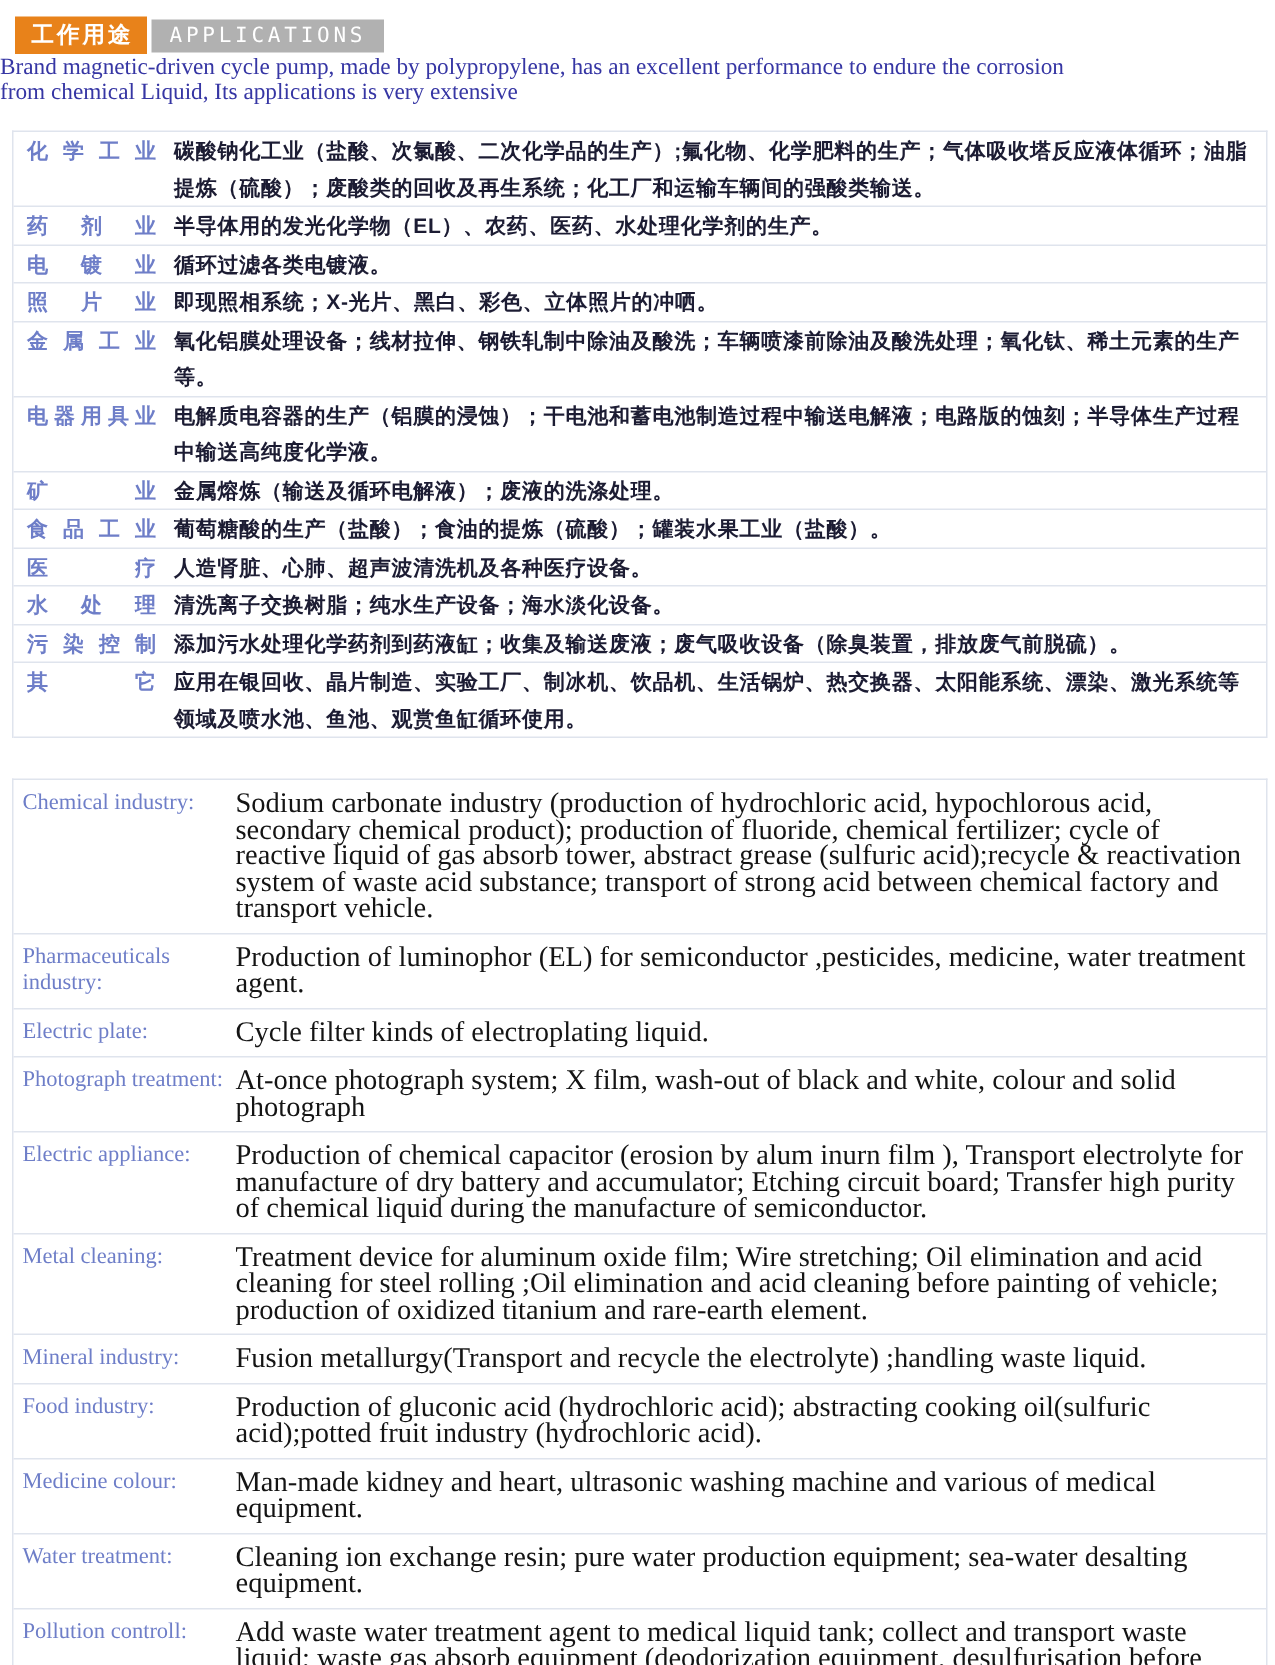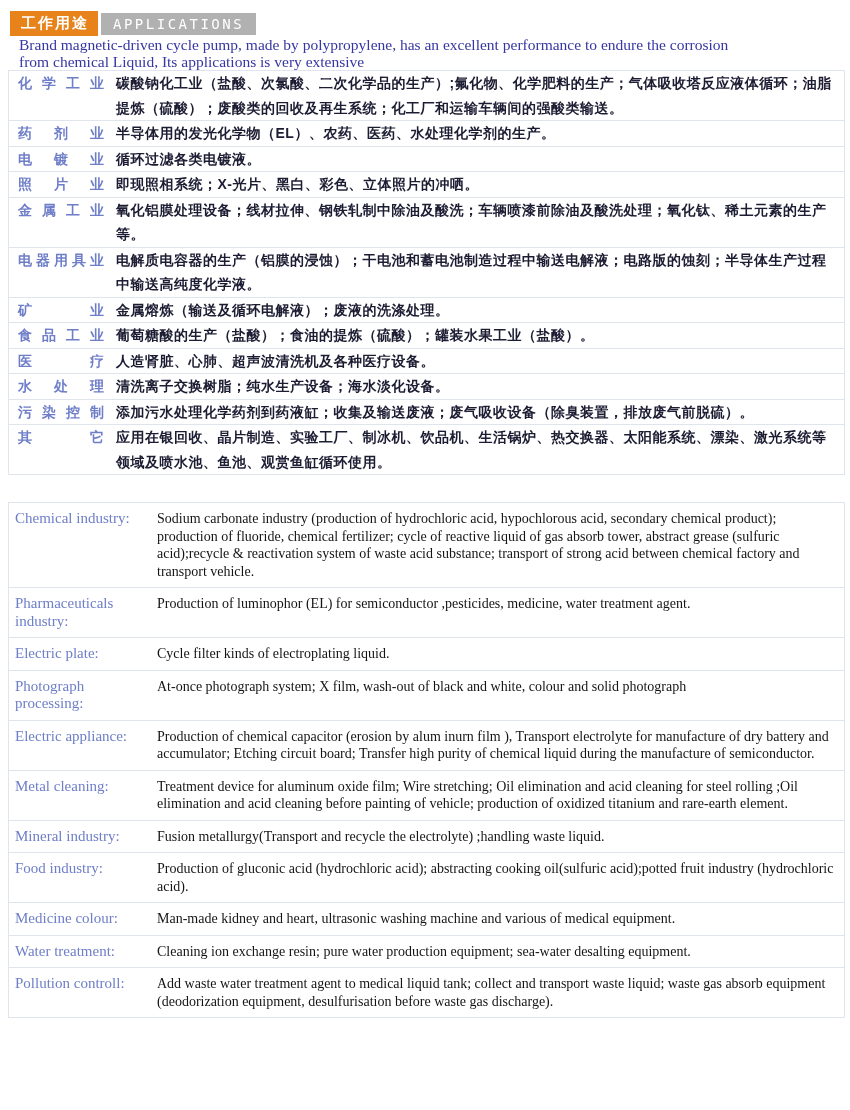--- a/index.html
+++ b/index.html
@@ -29,39 +29,39 @@
   }
 
   
   .intro-cn {
     margin:25px 10px 2px 10px;
     color:var(--intro-blue);
     font-size:16px; font-weight:bold; letter-spacing:1.5px;
     line-height:20px;
   }
   .intro-en {
-    margin:2px 10px 0 19px;
+    margin:2px 10px 0 0;
     color:var(--intro-blue);
     font-family:"Liberation Serif", serif;
     font-size:15.5px; line-height:16.5px;
   }
 
   
   .tbl {
     margin-left:8px; width:837px;
     border:1px solid var(--divider);
     border-bottom:none;
   }
   .tbl .row {
     display:flex; align-items:flex-start;
     border-bottom:1px solid var(--divider);
   }
 
   
-  .tbl-cn { }
+  .tbl-cn { margin-top:17px; }
   .tbl-cn .cat {
     flex:0 0 100px; width:100px;
     padding:0 5px 0 9px;
     color:var(--category-blue);
     font-size:14px; font-weight:600;
     line-height:24.5px;
     text-align:justify; text-align-last:justify; text-justify:inter-character;
   }
   .tbl-cn .txt {
     flex:1; padding:0 4px 0 7px;
@@ -75,21 +75,21 @@
   .tbl-en { margin-top:27px; font-family:"Liberation Serif", serif; }
   .tbl-en .cat {
     flex:0 0 144px; width:144px;
     padding:7px 2px 7px 6px;
     color:var(--category-blue);
     font-size:15px; line-height:17.5px;
   }
   .tbl-en .txt {
     flex:1; padding:7px 6px 7px 4px;
     color:var(--body-black);
-    font-size:14px; line-height:17.5px;
+    font-size:19px; line-height:17.5px;
   }
 </style>
 </head>
 <body>
 
 <div class="page">
 
   <div class="header">
     <span class="hdr-cn">工作用途</span>
     <span class="hdr-en">APPLICATIONS</span>
@@ -156,21 +156,21 @@
       </div>
       <div class="row">
         <div class="cat">Pharmaceuticals industry:</div>
         <div class="txt">Production of luminophor (EL) for semiconductor ,pesticides, medicine, water treatment agent.</div>
       </div>
       <div class="row">
         <div class="cat">Electric plate:</div>
         <div class="txt">Cycle filter kinds of electroplating liquid.</div>
       </div>
       <div class="row">
-        <div class="cat">Photograph processing:</div>
+        <div class="cat">Photograph treatment:</div>
         <div class="txt">At-once photograph system; X film, wash-out of black and white, colour and solid photograph</div>
       </div>
       <div class="row">
         <div class="cat">Electric appliance:</div>
         <div class="txt">Production of chemical capacitor (erosion by alum inurn film ), Transport electrolyte for manufacture of dry battery and accumulator; Etching circuit board; Transfer high purity of chemical liquid during the manufacture of semiconductor.</div>
       </div>
       <div class="row">
         <div class="cat">Metal cleaning:</div>
         <div class="txt">Treatment device for aluminum oxide film; Wire stretching; Oil elimination and acid cleaning for steel rolling ;Oil elimination and acid cleaning before painting of vehicle; production of oxidized titanium and rare-earth element.</div>
       </div>

